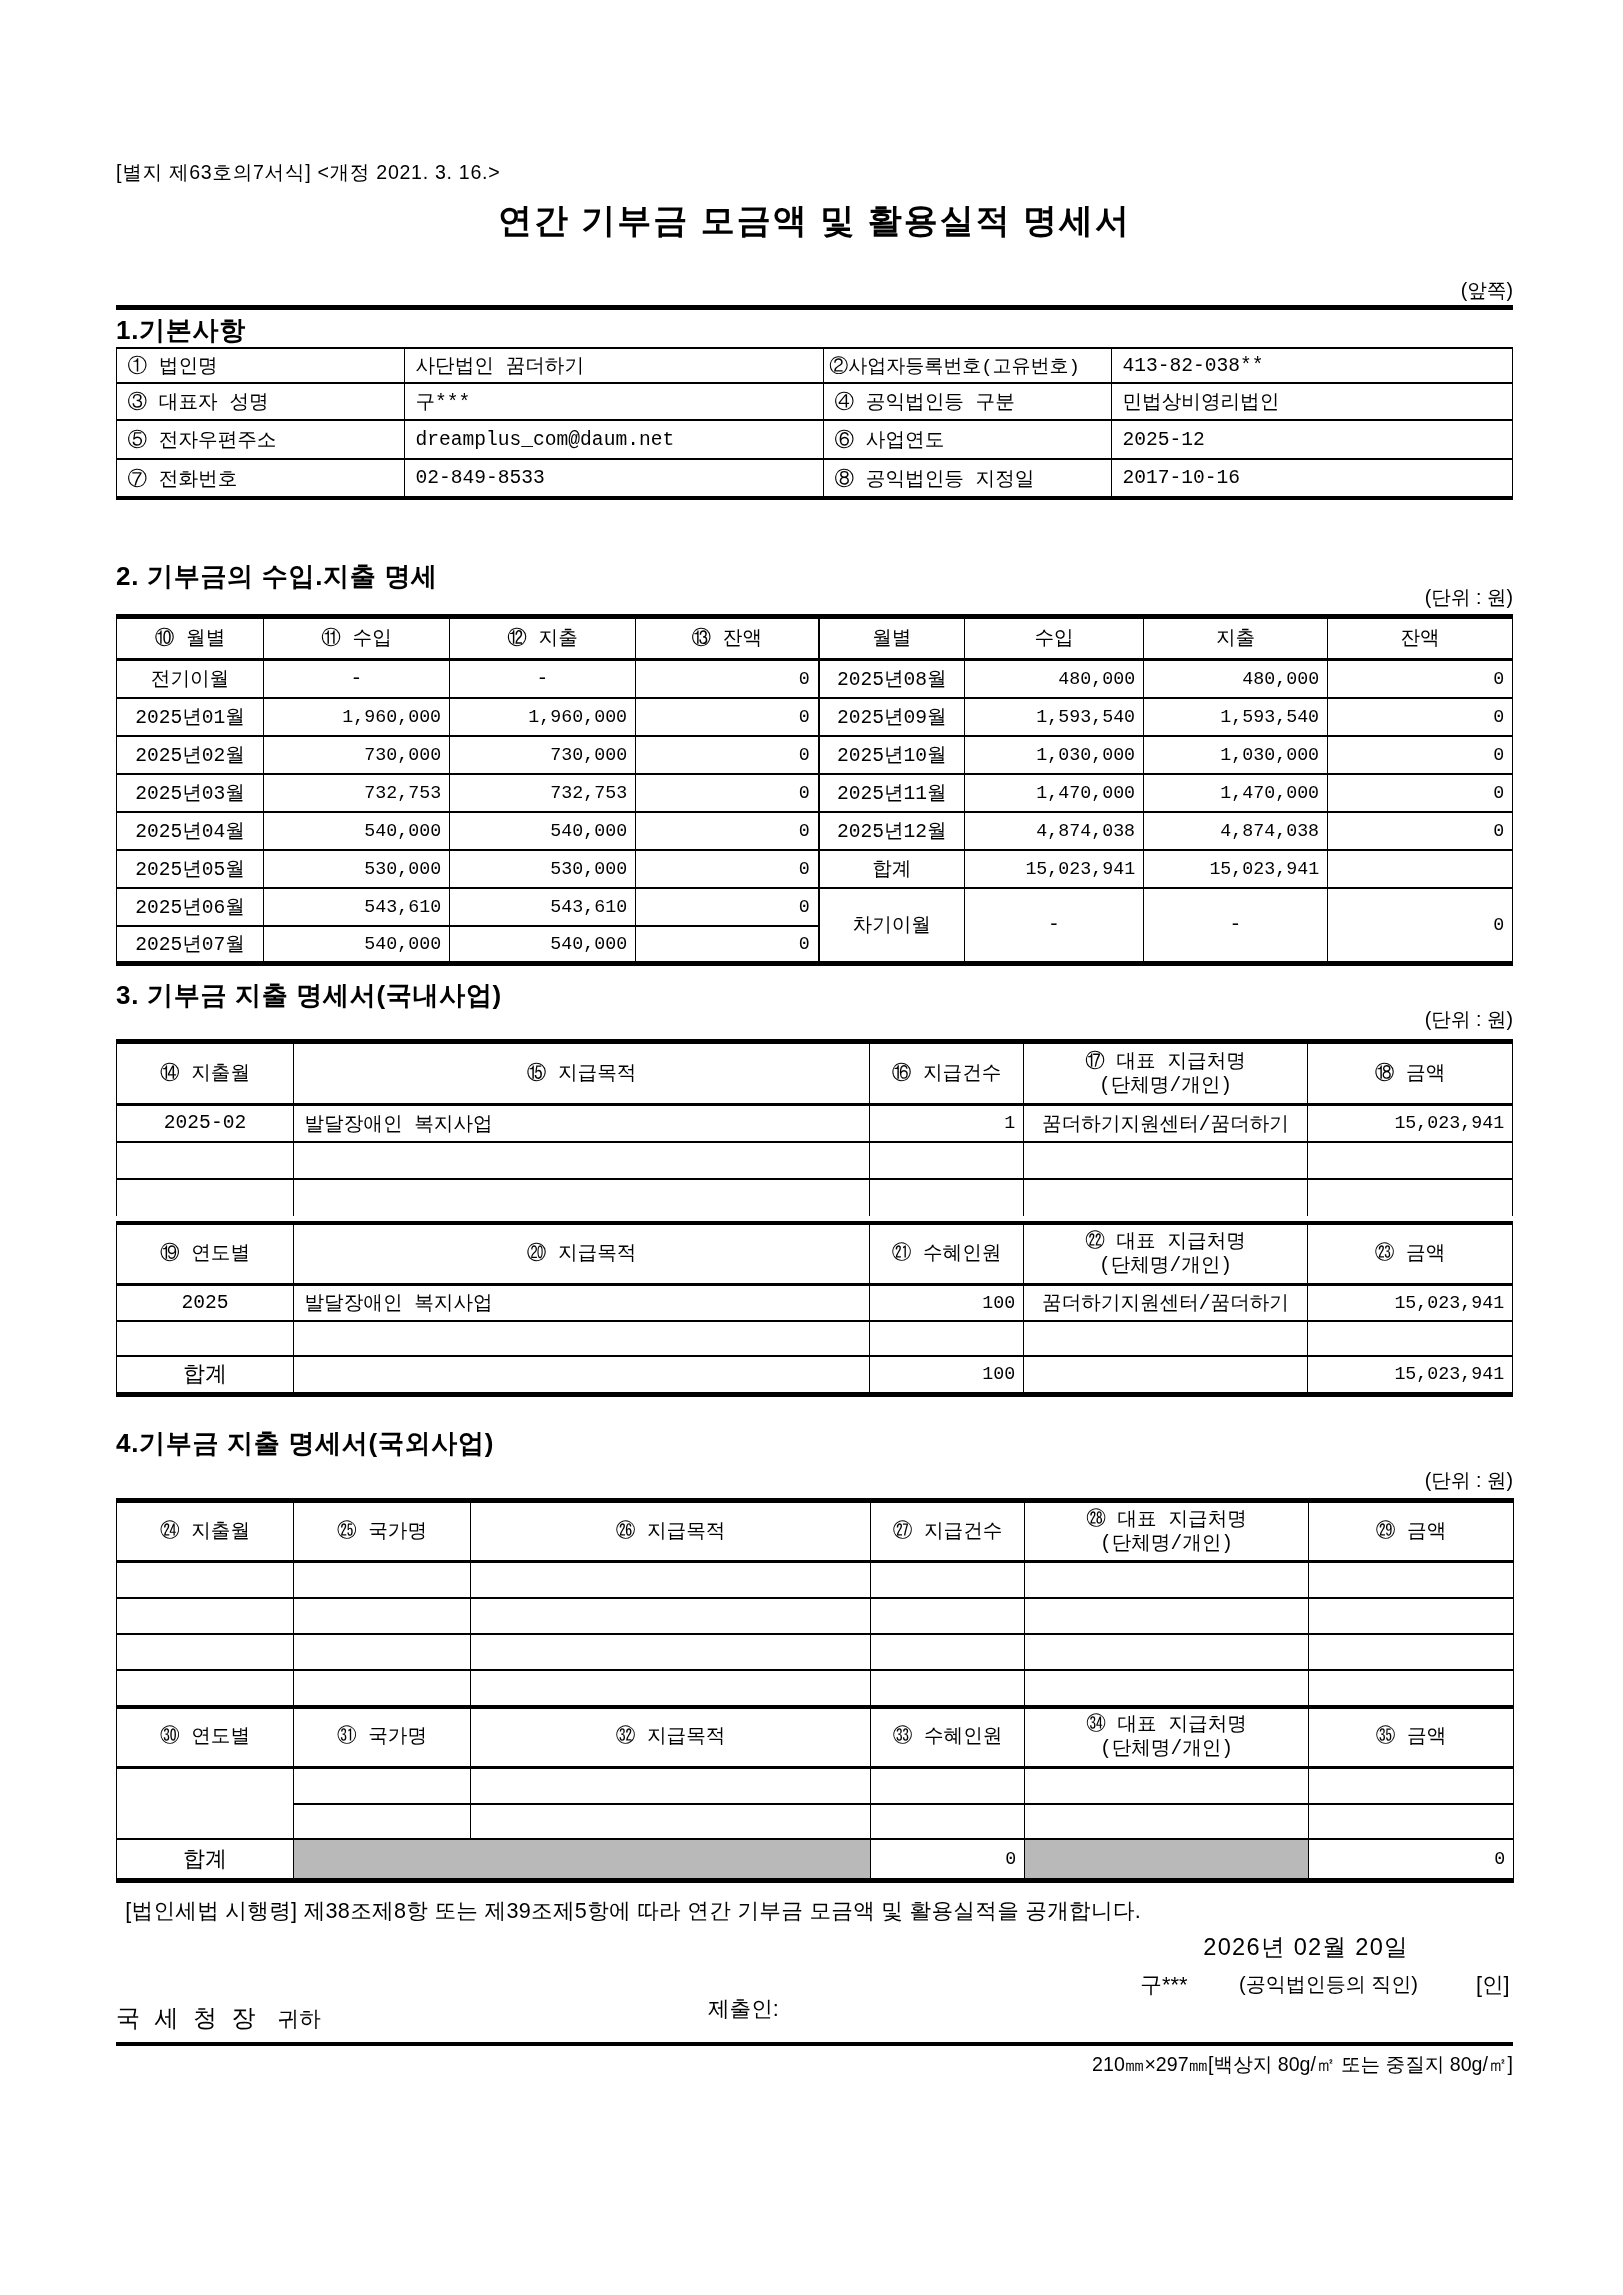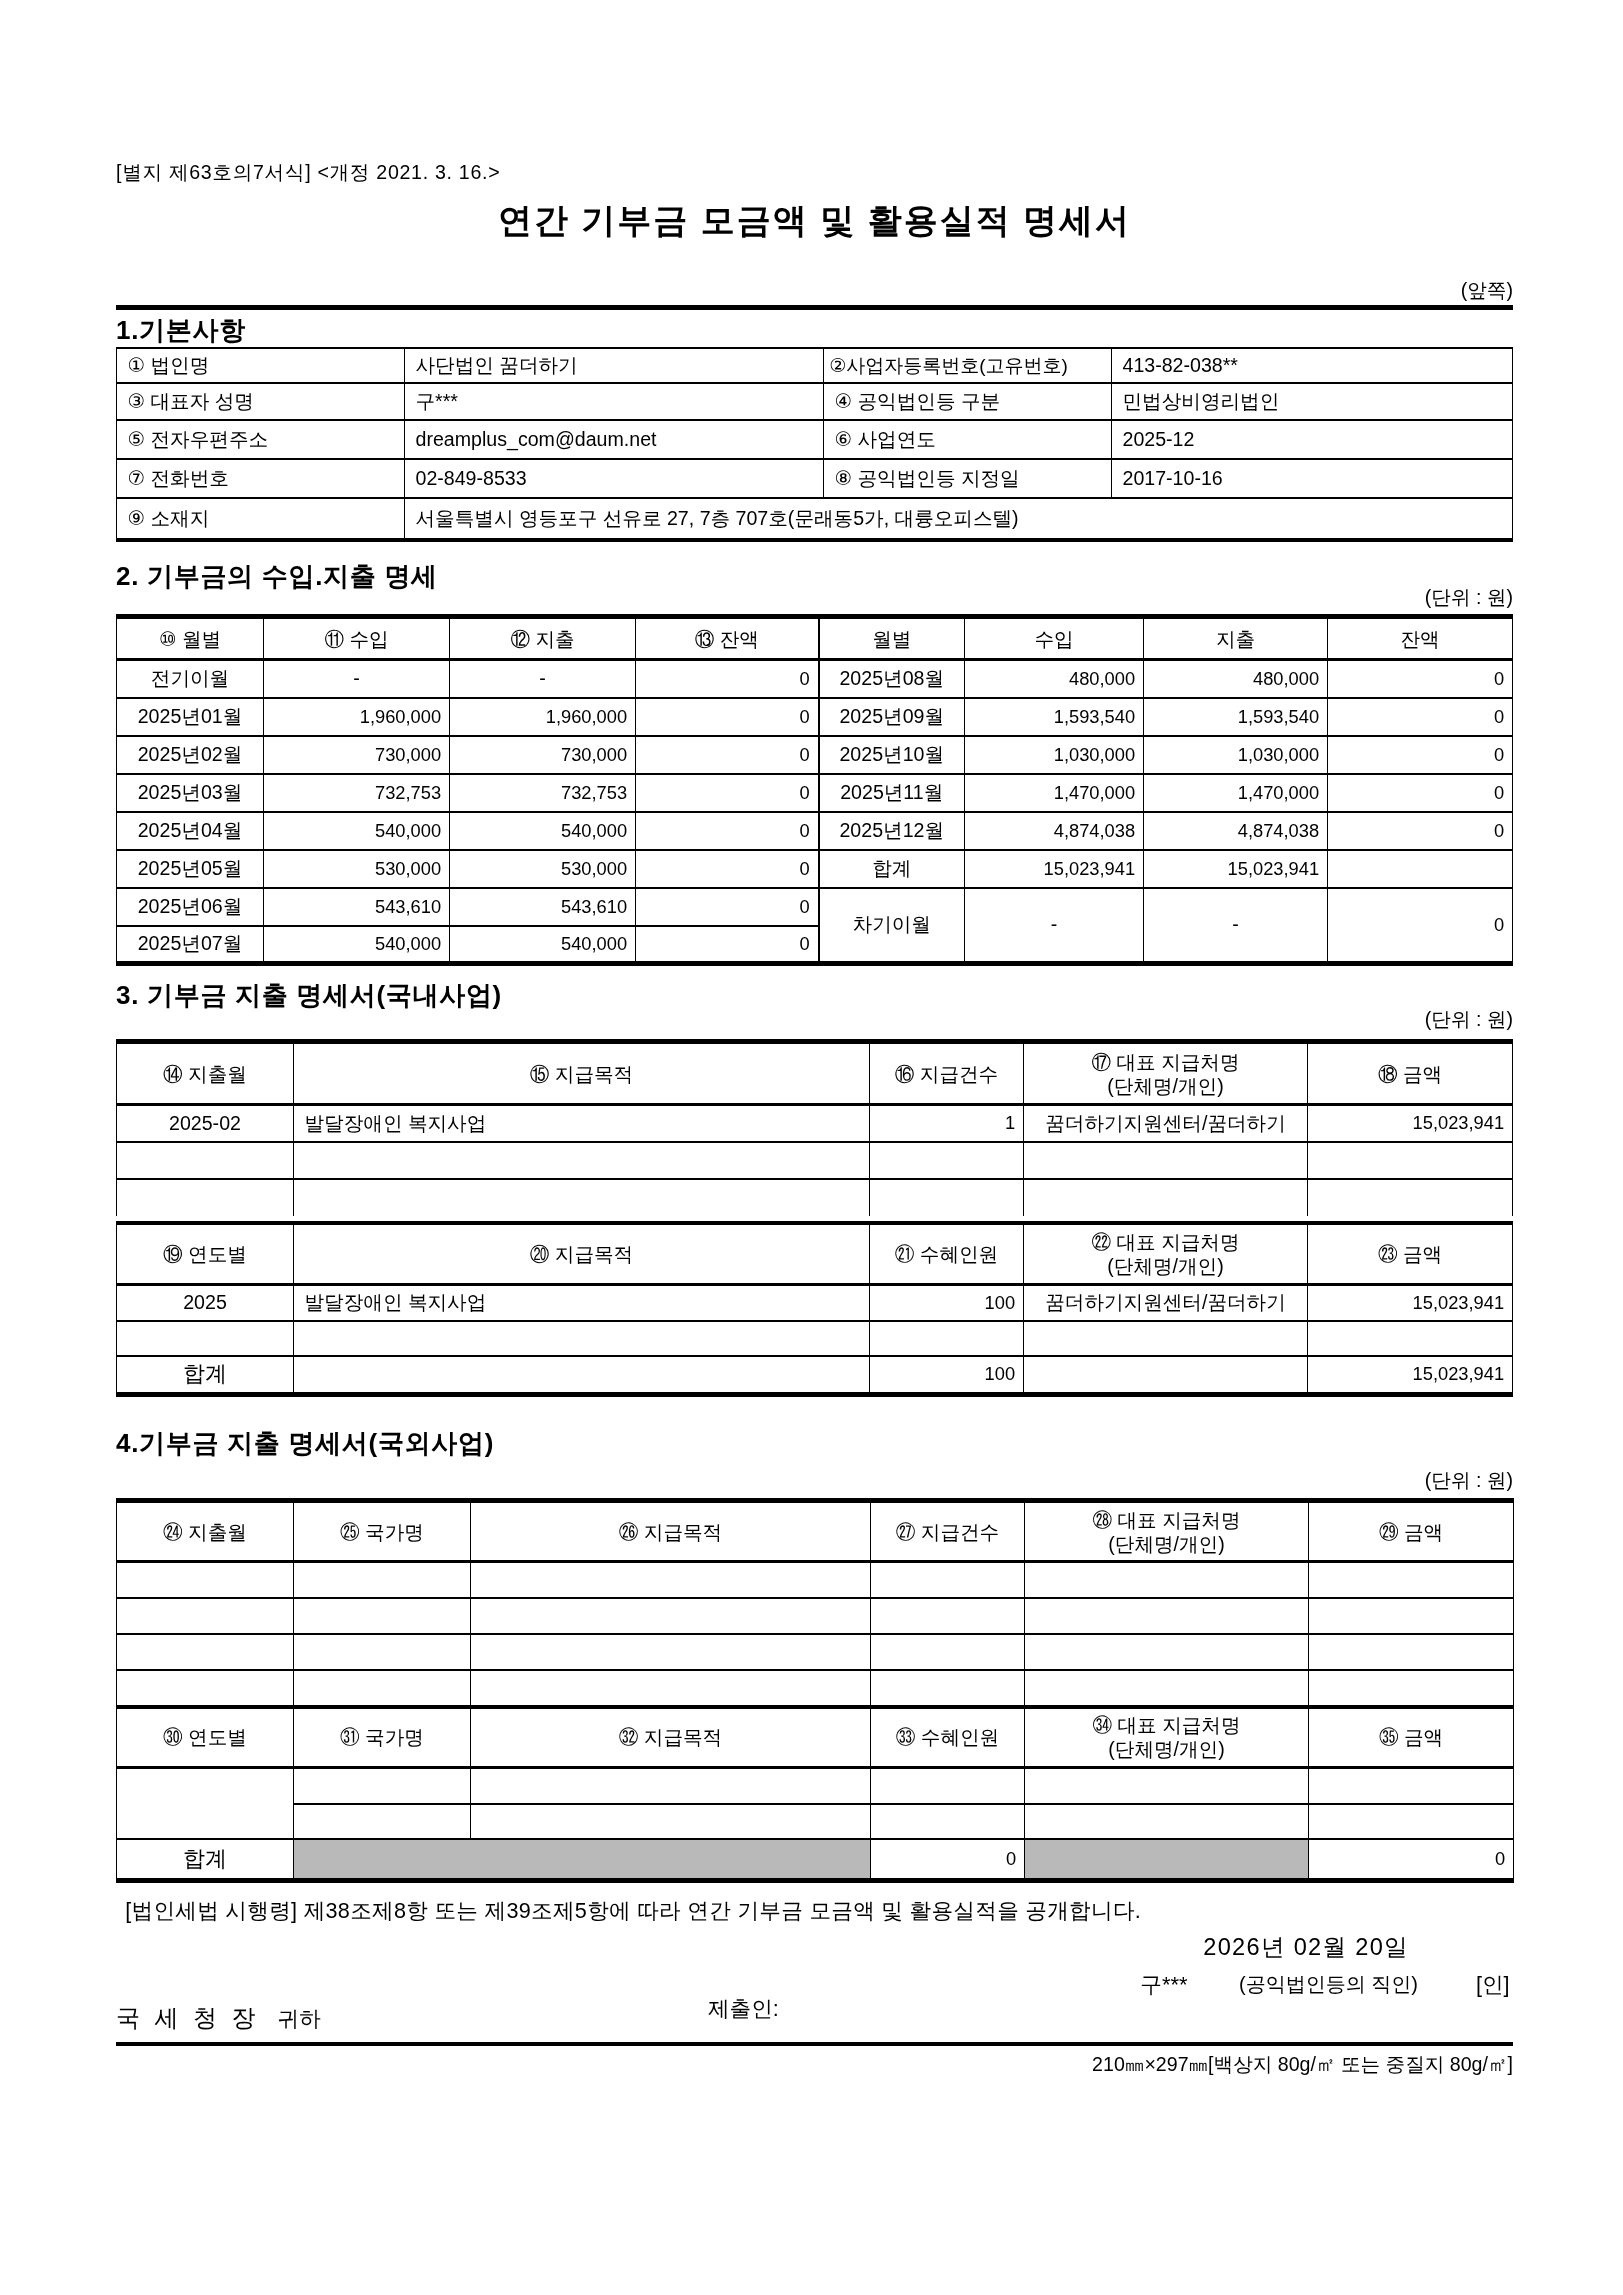--- a/index.html
+++ b/index.html
@@ -18,21 +18,21 @@
   .rule-bottom{top:2042px;height:3.9px;}
   .sec-heading{font-size:26px;font-weight:bold;letter-spacing:0.7px;}
   .h-s1{top:313px;}
   .h-s2{top:559px;}
   .h-s3{top:978px;}
   .h-s4{top:1426px;}
   .unit{width:1397px;text-align:right;font-size:19.6px;}
   .u-s2{top:584px;}
   .u-s3{top:1006px;}
   .u-s4{top:1467px;}
-  table{border-collapse:collapse;table-layout:fixed;width:1397px;}
+  table{border-collapse:collapse;table-layout:fixed;width:1397px;font-family:Liberation Mono, monospace;}
   td{border-left:1.3px solid #000;border-right:1.3px solid #000;
      font-size:19.6px;padding:0 7.9px;overflow:hidden;white-space:nowrap;vertical-align:middle;}
   .t-s1{top:347px;}
   .t-s1 td{border-top:2px solid #0c4a6e;border-bottom:2px solid #000;}
   .t-s1 tr:first-child td{border-top:2px solid #000;}
   .t-s1 tr:last-child td{border-bottom:4.6px solid #000;}
   .t-s2{top:614px;}
   .t-s2 td{border-top:2.6px solid #000;border-bottom:2.6px solid #000;}
   .t-s2 tr.hdr td{border-top:5.2px solid #000;border-bottom:3.9px solid #000;}
   .t-s2 tr:last-child td,.t-s2 td.span2{border-bottom:5.2px solid #000;}
@@ -98,24 +98,20 @@
       <td class="lft">dreamplus_com@daum.net</td>
       <td class="lft">⑥ 사업연도</td>
       <td class="lft">2025-12</td>
     </tr>
     <tr style="height:39px">
       <td class="lft">⑦ 전화번호</td>
       <td class="lft">02-849-8533</td>
       <td class="lft">⑧ 공익법인등 지정일</td>
       <td class="lft">2017-10-16</td>
     </tr>
-    <tr style="height:42px">
-      <td class="lft">⑨ 소재지</td>
-      <td class="lft" colspan="3">서울특별시 영등포구 선유로 27, 7층 707호(문래동5가, 대륭오피스텔)</td>
-    </tr>
   </tbody>
     </table>
 
   <div class="abs sec-heading h-s2">2. 기부금의 수입.지출 명세</div>
   <div class="abs unit u-s2">(단위 : 원)</div>
   <table class="abs t-s2">
     <colgroup>
         <col style="width:147px">
         <col style="width:186px">
         <col style="width:186px">

